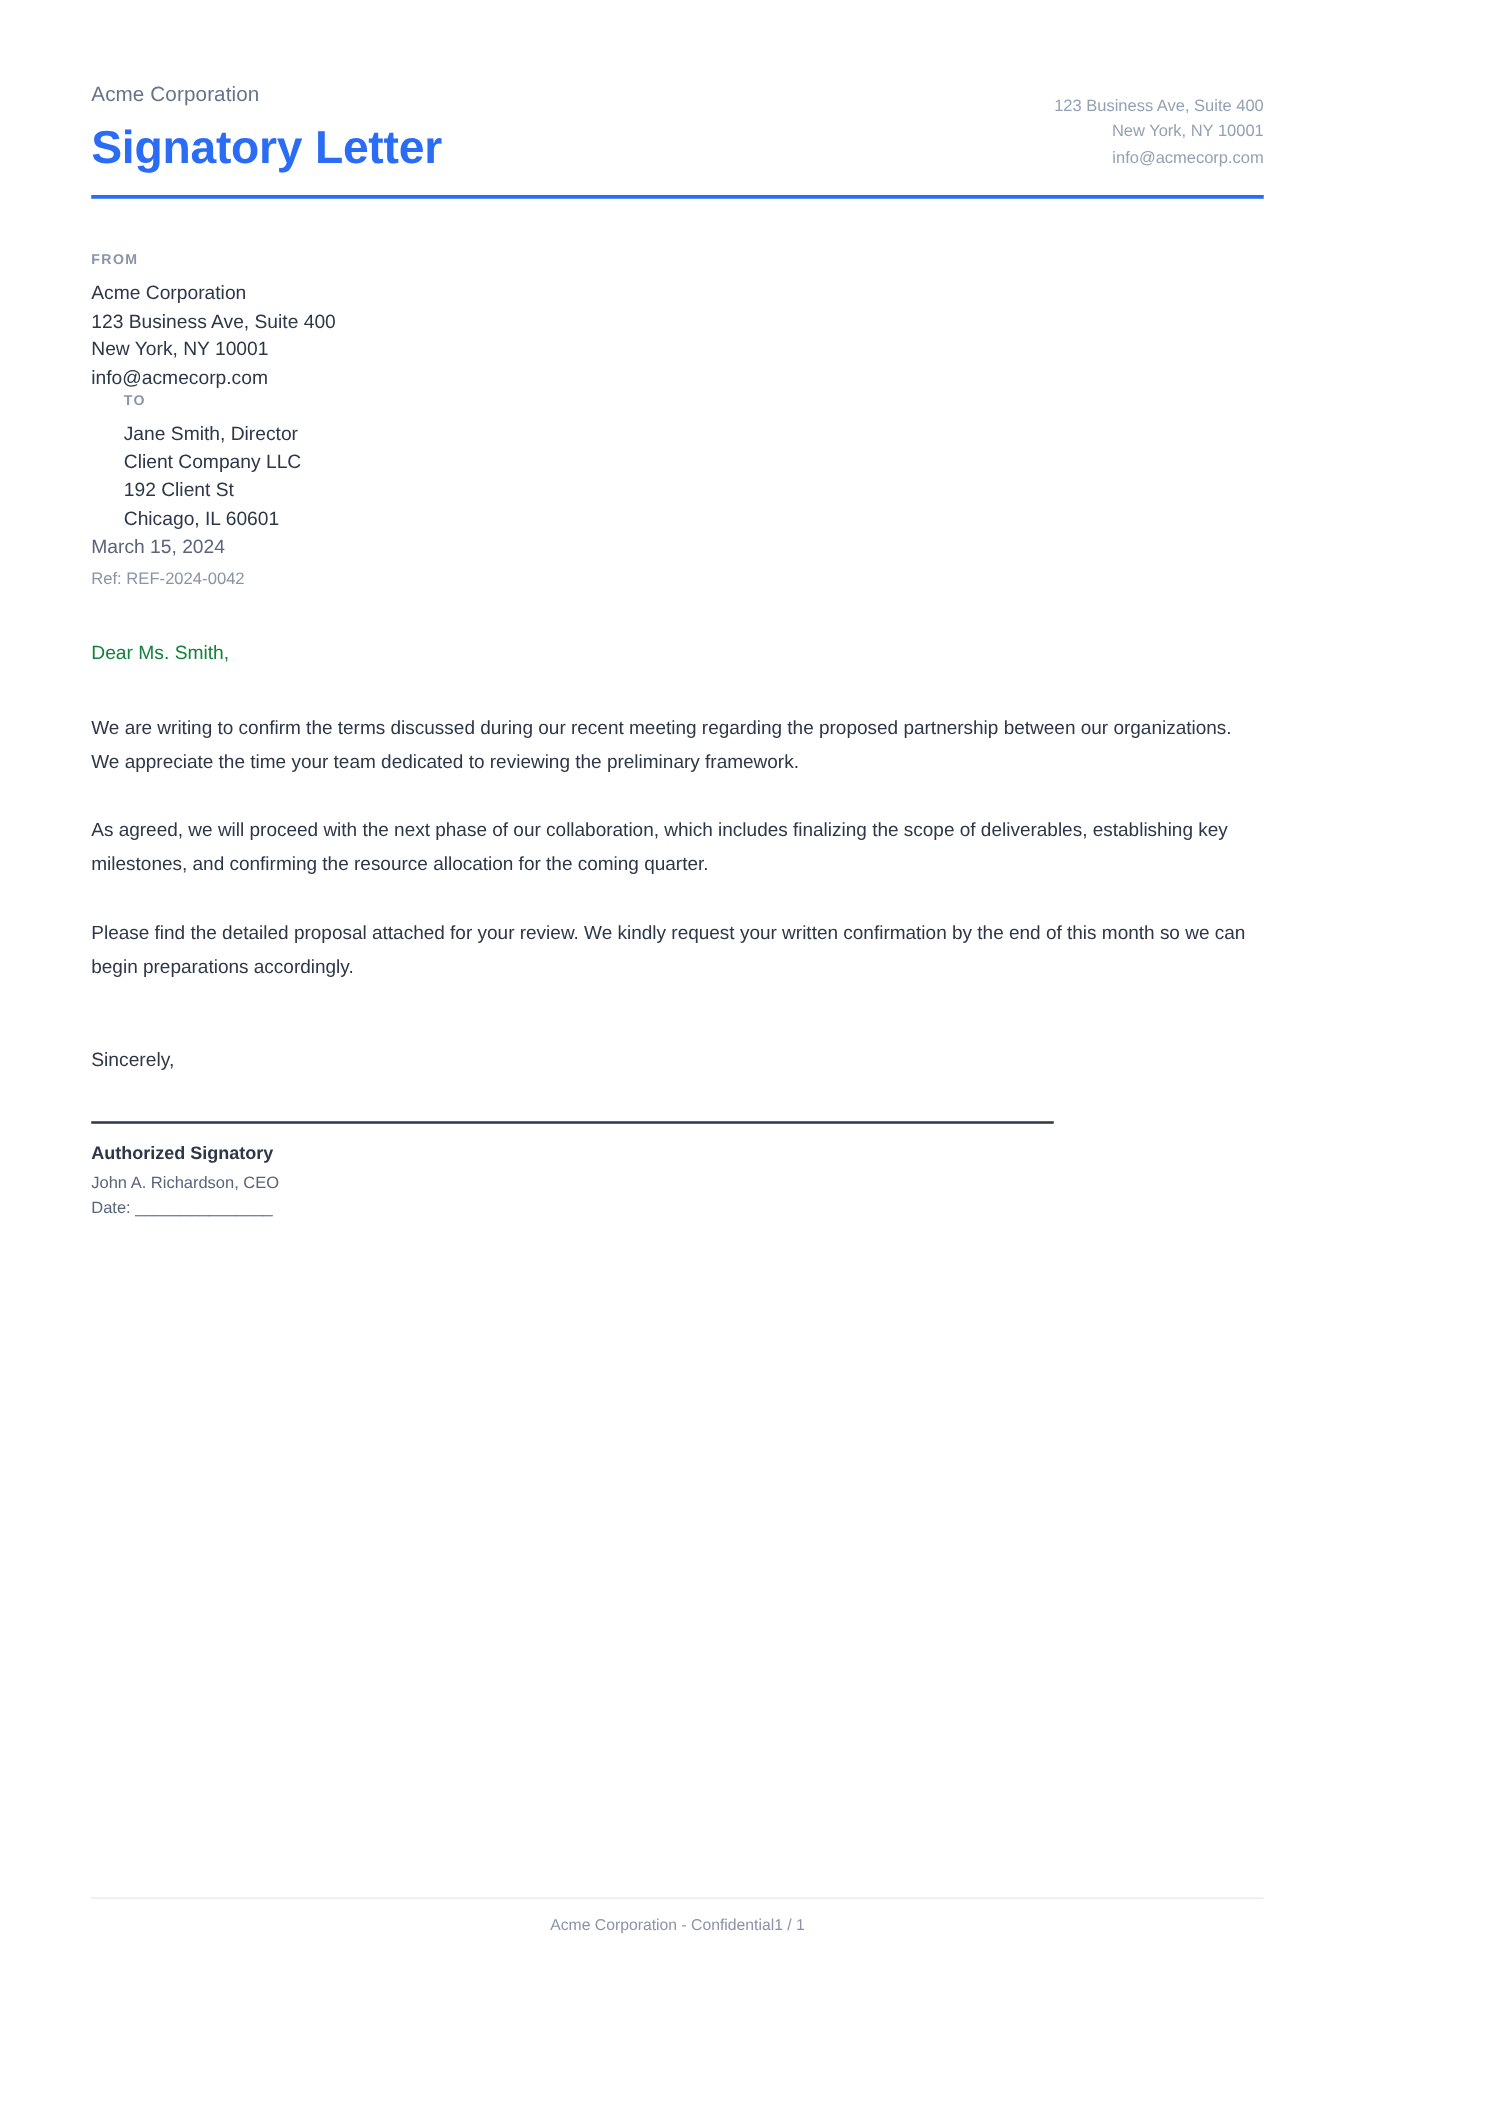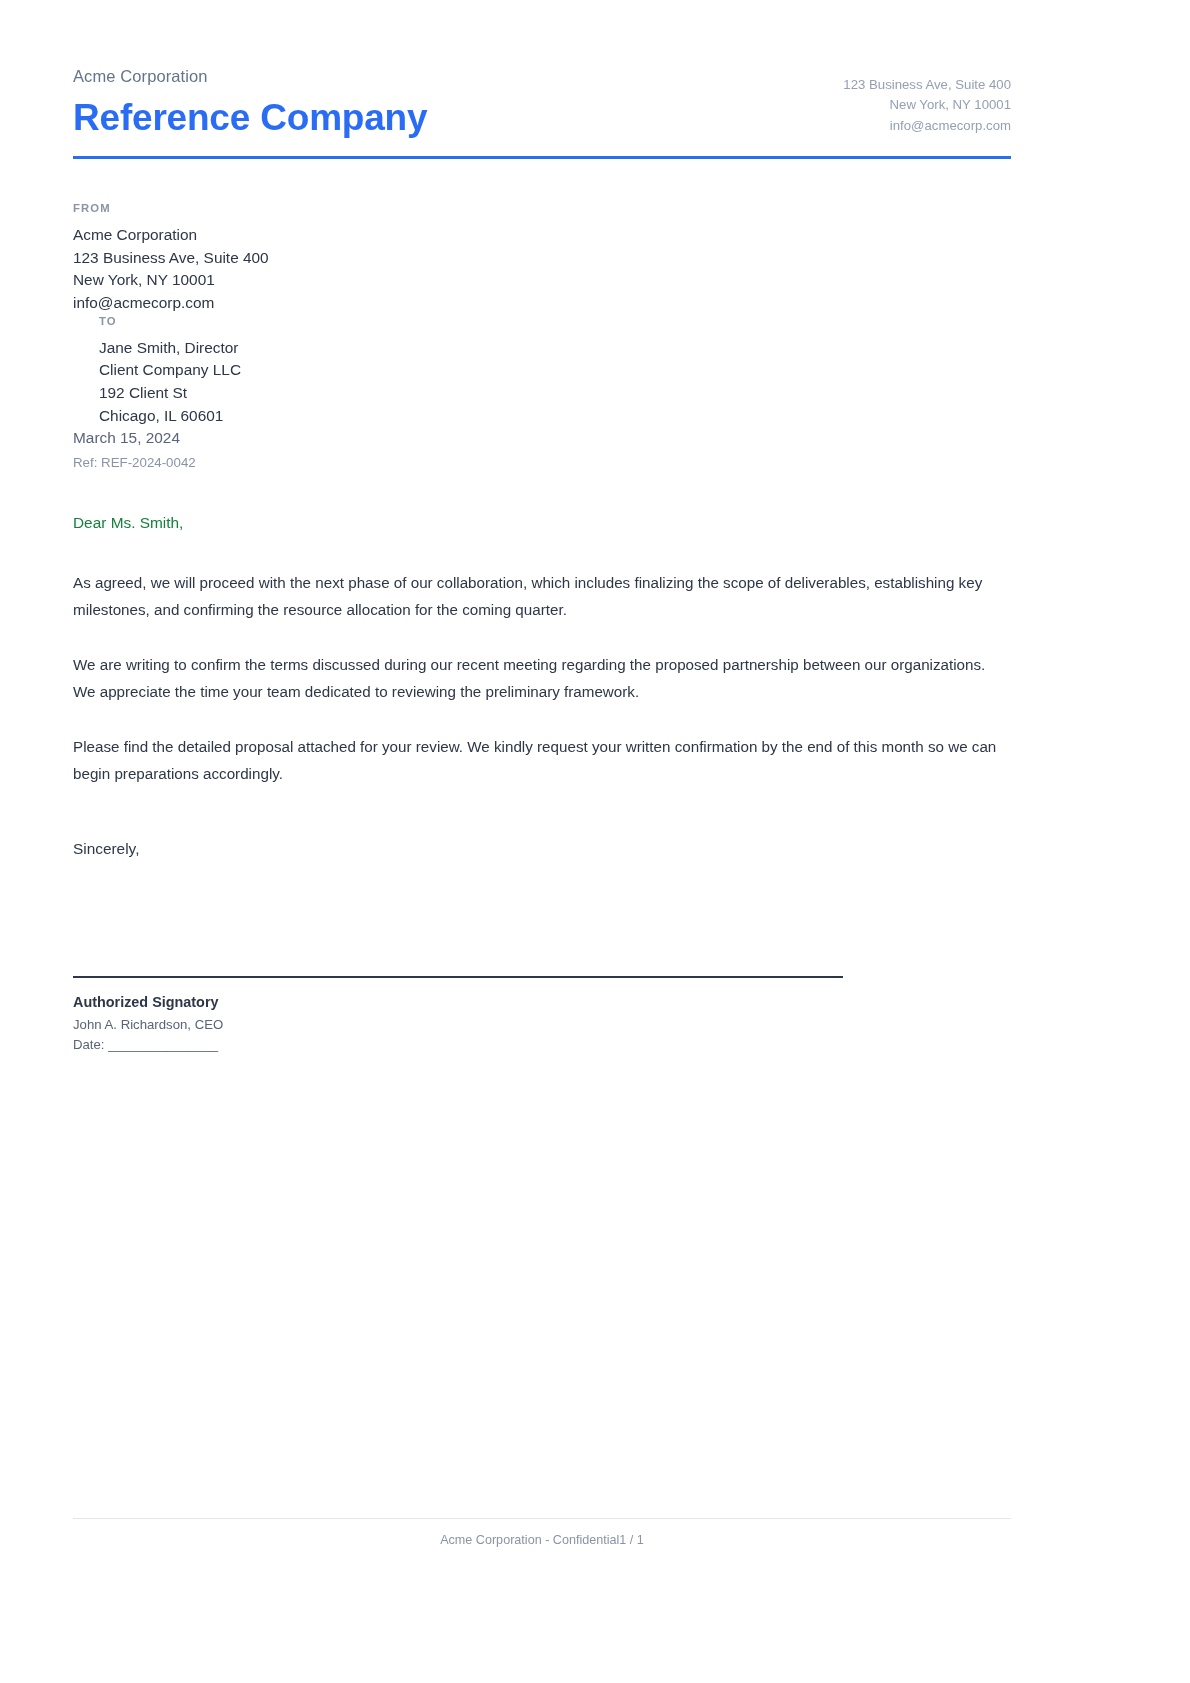--- a/index.html
+++ b/index.html
@@ -123,21 +123,21 @@
   .closing {
     margin-top: 52px;
     font-size: 15.4px;
     color: #2d3748;
   }
 
   
   .signature {
     position: absolute;
     left: 73px;
-    top: 976px;
+    top: 897px;
     width: 770px;
   }
   .sig-rule {
     height: 2px;
     background: #2d3748;
     width: 100%;
   }
   .sig-name {
     margin-top: 14px;
     font-size: 14.4px;
@@ -180,21 +180,21 @@
   }
 </style>
 </head>
 <body>
 
 <div class="page">
 
   <div class="header">
     <div class="header-left">
       <div class="company-name">Acme Corporation</div>
-      <div class="doc-title">Reference Company</div>
+      <div class="doc-title">Signatory Letter</div>
     </div>
     <div class="header-right">
       <div>123 Business Ave, Suite 400</div>
       <div>New York, NY 10001</div>
       <div>info@acmecorp.com</div>
     </div>
   </div>
   <div class="rule-blue"></div>
 
   <div class="parties">
@@ -215,22 +215,22 @@
   </div>
 
   <div class="meta">
     <div class="meta-date">March 15, 2024</div>
     <div class="meta-ref">Ref: REF-2024-0042</div>
   </div>
 
   <div class="salutation">Dear Ms. Smith,</div>
 
   <div class="body-copy">
+    <p>We are writing to confirm the terms discussed during our recent meeting regarding the proposed partnership between our organizations. We appreciate the time your team dedicated to reviewing the preliminary framework.</p>
     <p>As agreed, we will proceed with the next phase of our collaboration, which includes finalizing the scope of deliverables, establishing key milestones, and confirming the resource allocation for the coming quarter.</p>
-    <p>We are writing to confirm the terms discussed during our recent meeting regarding the proposed partnership between our organizations. We appreciate the time your team dedicated to reviewing the preliminary framework.</p>
     <p>Please find the detailed proposal attached for your review. We kindly request your written confirmation by the end of this month so we can begin preparations accordingly.</p>
   </div>
 
   <div class="closing">Sincerely,</div>
 
   <div class="signature">
     <div class="sig-rule"></div>
     <div class="sig-name">Authorized Signatory</div>
     <div class="sig-role">John A. Richardson, CEO</div>
     <div class="sig-date">Date: _______________</div>

